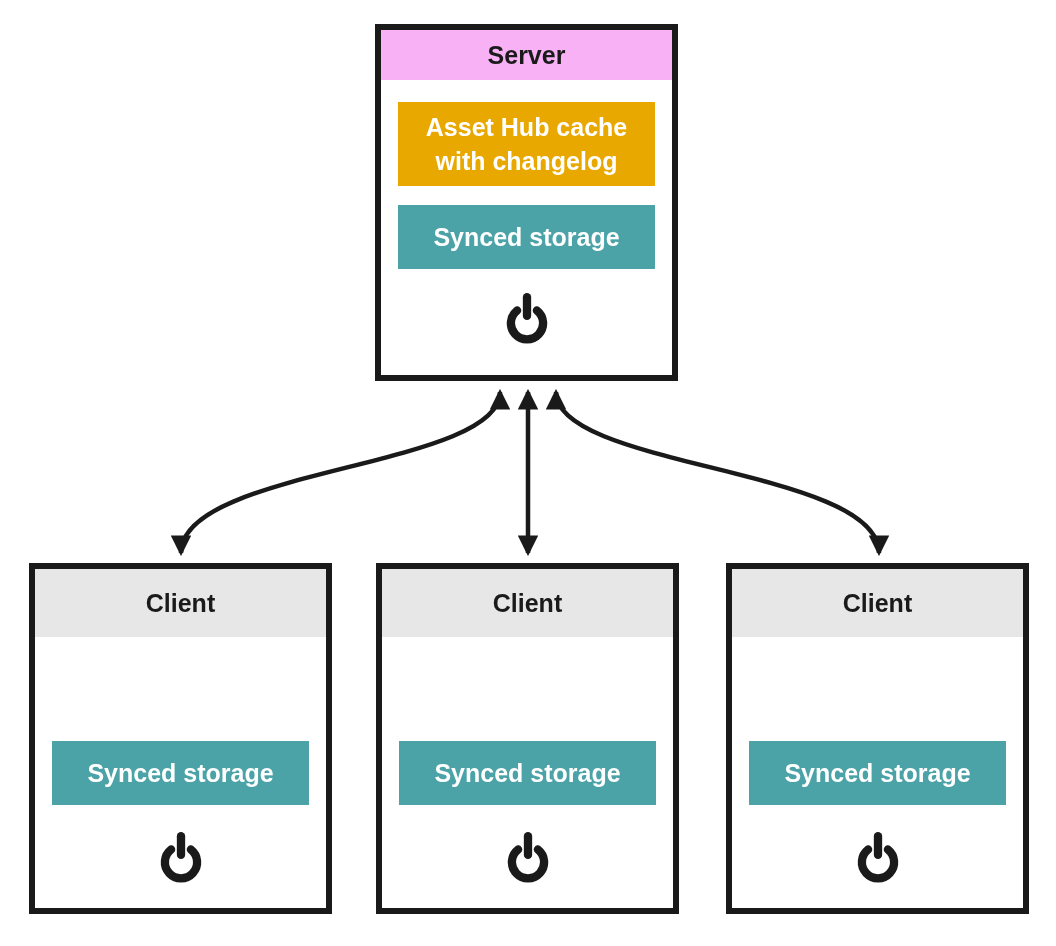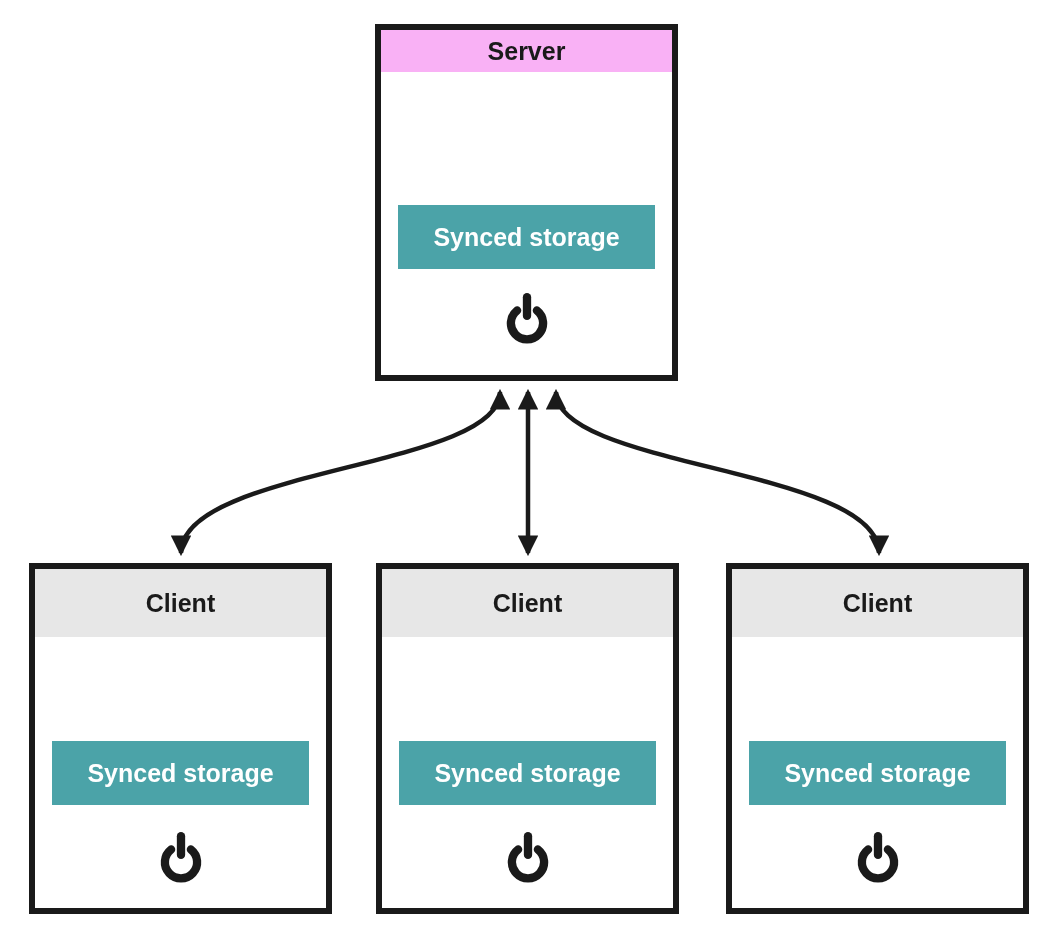--- a/index.html
+++ b/index.html
@@ -21,21 +21,21 @@
   .node-server{left:375px;top:24px;width:303px;height:357px;}
   .node-client{top:563px;width:303px;height:351px;}
   .node-client.c1{left:29px;}
   .node-client.c2{left:376px;}
   .node-client.c3{left:726px;}
   .node-header{
     position:absolute;left:0;right:0;top:0;
     display:flex;align-items:center;justify-content:center;
     font-weight:bold;font-size:25px;color:#1a1a1a;
   }
-  .node-server .node-header{height:42px;}
+  .node-server .node-header{height:50px;}
   .node-client .node-header{height:68px;}
   .block{
     position:absolute;left:17px;right:17px;
     display:flex;align-items:center;justify-content:center;
     text-align:center;
     font-weight:bold;font-size:25px;line-height:34px;color:#ffffff;
     padding:0 8px;box-sizing:border-box;
   }
   .block-asset{top:72px;height:84px;}
   .block-storage-server{top:175px;height:64px;}
@@ -60,20 +60,21 @@
         <path d="M0 0 L10 5 L0 10 z" fill="#1a1a1a"></path>
       </marker>
     </defs>
     <path class="arrow-path" d="M 181 553 C 181 468, 500 468, 500 392" marker-start="url(#ah)" marker-end="url(#ah)"></path>
     <path class="arrow-path" d="M 528 553 L 528 392" marker-start="url(#ah)" marker-end="url(#ah)"></path>
     <path class="arrow-path" d="M 879 553 C 879 468, 556 468, 556 392" marker-start="url(#ah)" marker-end="url(#ah)"></path>
   </svg>
 
   <div class="node node-server">
     <div class="node-header" style="background: rgb(249, 177, 245);">Server</div>
+    <div class="block block-asset" style="background: rgb(232, 168, 0);">Asset Hub cache with changelog</div>
     <div class="block block-storage-server" style="background: rgb(75, 163, 168);">Synced storage</div>
     <div class="power power-server">
       <svg viewBox="0 0 48 52">
         <path class="stroke" d="M 33.5 17.8 A 15.5 15.5 0 1 1 14.5 17.8"></path>
         <path class="stroke" d="M 24 5 L 24 23"></path>
       </svg>
     </div>
   </div>
 
   <div class="node node-client c1">

